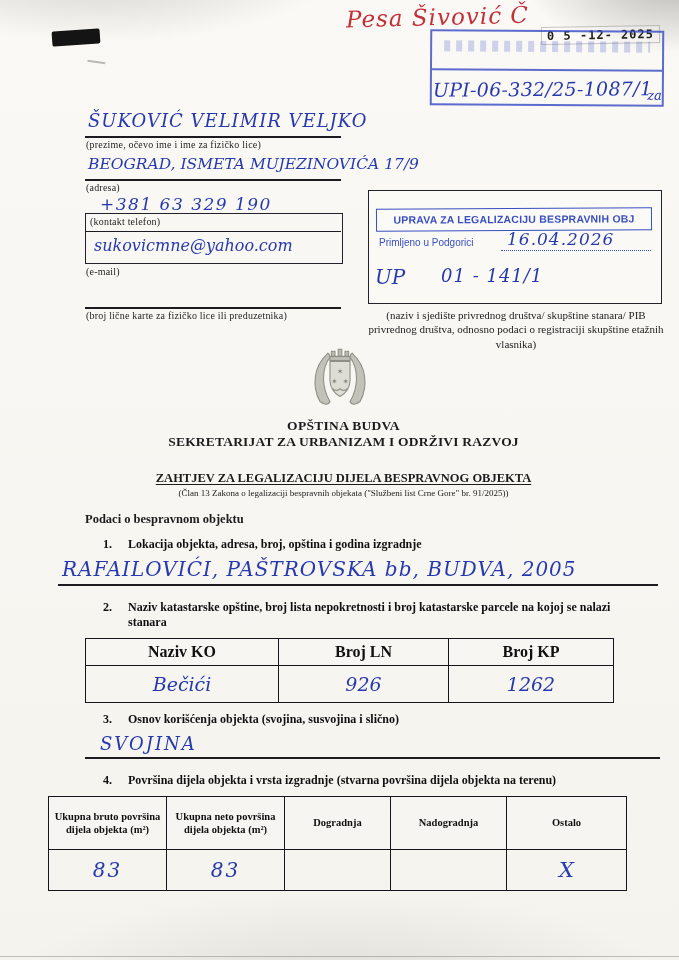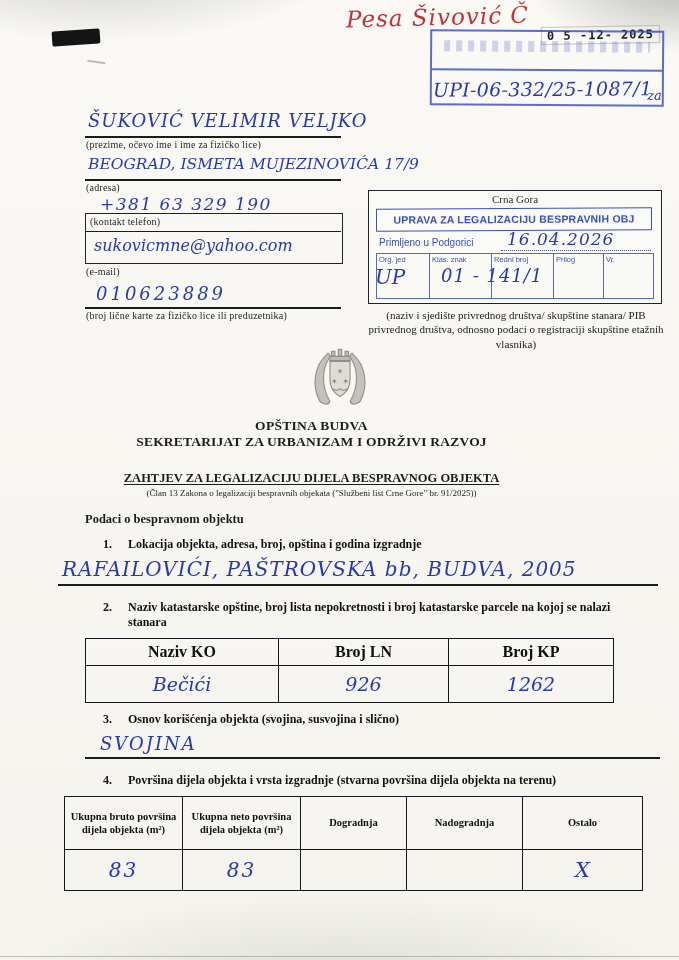--- a/index.html
+++ b/index.html
@@ -8,21 +8,21 @@
     background:
       radial-gradient(ellipse 420px 150px at 15% -5%, rgba(110,110,104,.35), transparent 60%),
       radial-gradient(ellipse 240px 110px at 100% -2%, rgba(95,95,90,.42), transparent 65%),
       radial-gradient(ellipse 560px 160px at 50% 103%, rgba(130,130,124,.20), transparent 60%),
       linear-gradient(#faf9f5,#f4f3ee);}
   .abs{position:absolute;}
   .hw{font-family:"DejaVu Serif",serif;font-style:italic;color:#2739ae;white-space:nowrap;}
   .hwr{font-family:"DejaVu Serif",serif;font-style:italic;color:#c4303a;white-space:nowrap;}
   .fline{position:absolute;height:1.5px;background:#1b1b20;}
   .flbl{position:absolute;font-size:10px;color:#1f1f1f;letter-spacing:.2px;}
-  .ctr{left:0;width:623px;text-align:center;}
+  .ctr{left:0;width:623px;text-align:center;padding-left:32px;}
   .bold{font-weight:bold;}
   .q{position:absolute;display:flex;font-weight:bold;font-size:12px;color:#101010;}
   .q .qnum{width:25px;flex:none;}
   .blue-frame{position:absolute;left:430px;top:30px;width:230px;height:72px;border:2px solid rgba(52,72,196,.8);transform:rotate(.4deg);}
   .bf-top{height:28px;border-bottom:2px solid rgba(52,72,196,.8);}
   .bf-smudge{height:11px;margin:9px 12px 0;opacity:.45;filter:blur(.4px);
     background:repeating-linear-gradient(90deg, rgba(70,90,200,.55) 0 6px, transparent 6px 12px);}
   .bf-bottom{position:relative;height:40px;}
   .case-number{position:absolute;left:1px;top:7px;font-size:19px;letter-spacing:.3px;transform:rotate(-.8deg);}
   .case-suffix{position:absolute;right:0;top:16px;font-size:13px;}
@@ -84,47 +84,28 @@
   <div class="fline" style="left:85px;top:179px;width:256px;"></div>
   <div class="flbl" style="left:86px;top:182px;">(adresa)</div>
 
   <div class="abs hw" style="left:100px;top:194px;font-size:17px;letter-spacing:1.5px;">+381 63 329 190</div>
   <div class="abs" style="left:85px;top:213px;width:256px;height:49px;border:1.3px solid #22222a;"></div>
   <div class="flbl" style="left:90px;top:216px;">(kontakt telefon)</div>
   <div class="fline" style="left:85px;top:231px;width:256px;height:1.3px;"></div>
   <div class="abs hw" style="left:94px;top:236px;font-size:16px;">sukovicmne@yahoo.com</div>
   <div class="flbl" style="left:86px;top:266px;">(e-mail)</div>
 
-  <div class="abs hw" style="left:96px;top:283px;font-size:18px;letter-spacing:3px;">010623889</div>
   <div class="fline" style="left:85px;top:307px;width:256px;"></div>
   <div class="flbl" style="left:86px;top:310px;">(broj lične karte za fizičko lice ili preduzetnika)</div>
 
   <div class="rbox">
-    <div class="rb-country">Crna Gora</div>
     <div class="rb-office">UPRAVA ZA LEGALIZACIJU BESPRAVNIH OBJ</div>
     <div class="rb-received">Primljeno u Podgorici</div>
     <div class="rb-date hw">16.04.2026</div>
     <div class="rb-date-line"></div>
-    <div class="rb-grid">
-      <div class="rb-col" style="width:52px;">
-        <span class="rb-h">Org. jed</span>
-        </div>
-      <div class="rb-col" style="width:62px;">
-        <span class="rb-h">Klas. znak</span>
-        </div>
-      <div class="rb-col" style="width:62px;">
-        <span class="rb-h">Redni broj</span>
-        </div>
-      <div class="rb-col" style="width:50px;">
-        <span class="rb-h">Prilog</span>
-        </div>
-      <div class="rb-col" style="width:50px;">
-        <span class="rb-h">Vr.</span>
-        </div>
-    </div>
     <div class="rb-org hw">UP</div>
     <div class="rb-case hw">01 - 141/1</div>
   </div>
   <div class="caption">(naziv i sjedište privrednog društva/ skupštine stanara/ PIB privrednog društva, odnosno podaci o registraciji skupštine etažnih vlasnika)</div>
 
   <svg class="abs" style="left:297px;top:344px;" width="86" height="72" viewBox="0 0 120 100">
     <g fill="#c3c2ba" stroke="#8f8e86" stroke-width="1.5">
       <path d="M42 14 C 24 30, 20 58, 32 80 C 38 85, 44 85, 46 80 C 34 60, 34 34, 46 18 C 45 13, 43 11, 42 14 Z"></path>
       <path d="M78 14 C 96 30, 100 58, 88 80 C 82 85, 76 85, 74 80 C 86 60, 86 34, 74 18 C 75 13, 77 11, 78 14 Z"></path>
       <path d="M48 10 h5 v7 h-5 z M57.5 7 h5 v10 h-5 z M67 10 h5 v7 h-5 z" fill="#bdbcb4"></path>
@@ -181,21 +162,21 @@
     <span class="qnum">3.</span>
     <span>Osnov korišćenja objekta (svojina, susvojina i slično)</span>
   </div>
   <div class="abs hw" style="left:100px;top:733px;font-size:18px;letter-spacing:2px;">SVOJINA</div>
   <div class="fline" style="left:85px;top:757px;width:575px;"></div>
 
   <div class="q" style="left:103px;top:773px;width:556px;">
     <span class="qnum">4.</span>
     <span>Površina dijela objekta i vrsta izgradnje (stvarna površina dijela objekta na terenu)</span>
   </div>
-  <table class="tbl area" style="left:64px;top:796px;">
+  <table class="tbl area" style="left:48px;top:796px;">
     <colgroup>
         <col style="width:118px;">
         <col style="width:118px;">
         <col style="width:106px;">
         <col style="width:116px;">
         <col style="width:120px;">
       </colgroup>
     <tbody>
         <tr>
       <th>Ukupna bruto površina dijela objekta (m²)</th>

